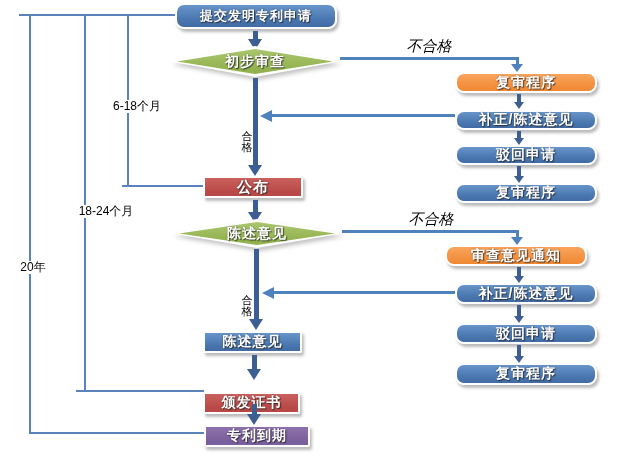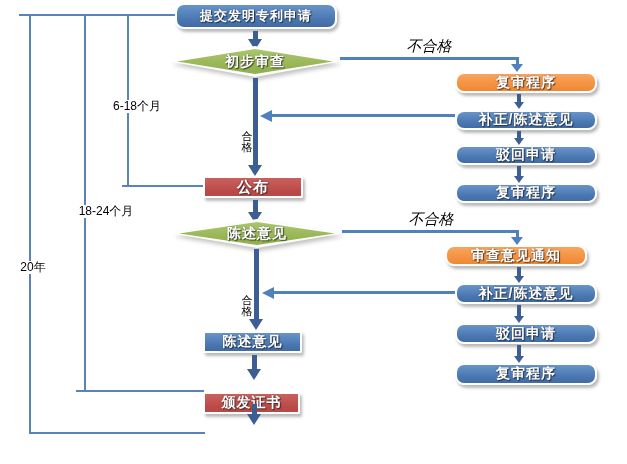--- a/index.html
+++ b/index.html
@@ -106,20 +106,23 @@
   <div class="shaft" style="left:252px;top:355px;width:5px;height:14px;"></div>
   <div class="tri tri-down-big" style="left:247px;top:369px;"></div>
 
   <div class="node red square" style="left:203px;top:392px;width:97px;height:22px;font-family:Liberation Mono, monospace;">
     <span>颁发证书</span>
   </div>
 
   <div class="shaft" style="left:252px;top:404px;width:5px;height:10px;"></div>
   <div class="tri tri-down-big" style="left:247px;top:414px;"></div>
 
+  <div class="node purple square" style="left:204px;top:425px;width:106px;height:22px;">
+    <span>专利到期</span>
+  </div>
 
   <div class="hline rline" style="left:340px;top:57px;width:178px;height:3px;"></div>
   <div class="vline rline" style="left:516px;top:57px;width:3px;height:7px;"></div>
   <div class="tri tri-down-thin" style="left:511px;top:64px;"></div>
   <div class="lbl script" style="left:400px;top:39px;width:56px;">不合格</div>
 
   <div class="node orange rounded" style="left:455px;top:72px;width:142px;height:21px;">
     <span>复审程序</span>
   </div>
   <div class="shaft" style="left:517px;top:94px;width:4px;height:8px;"></div>

